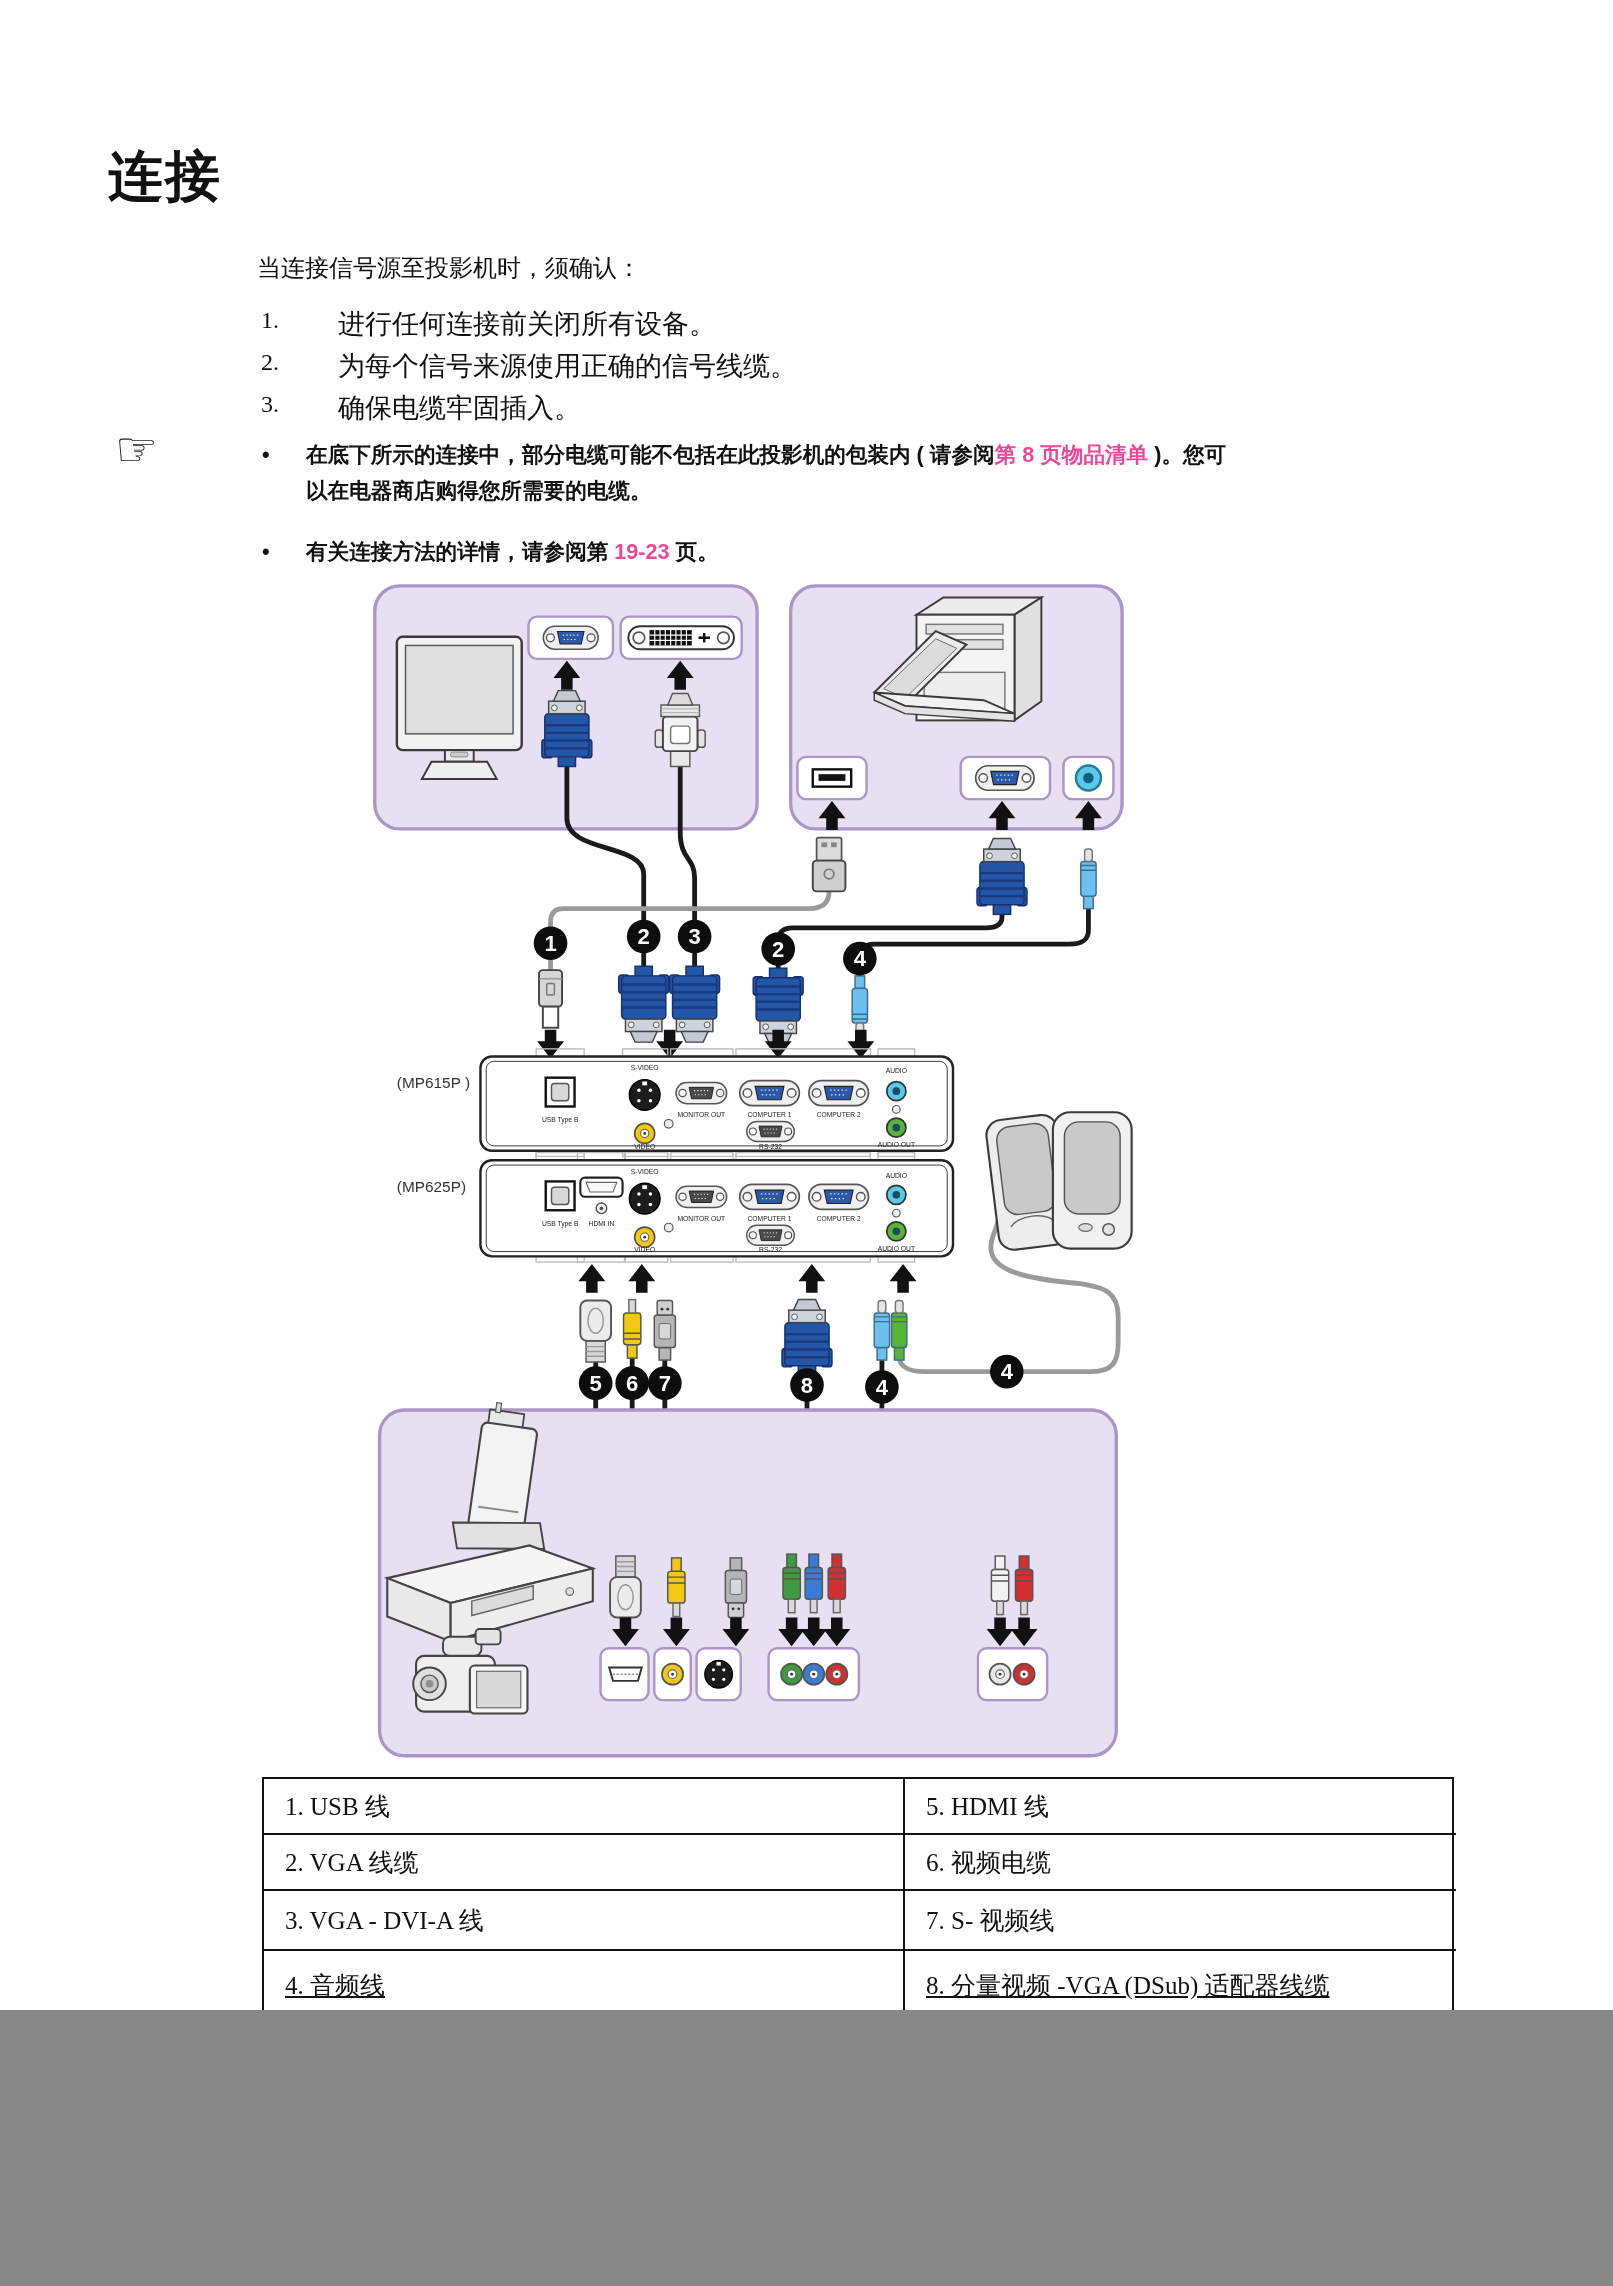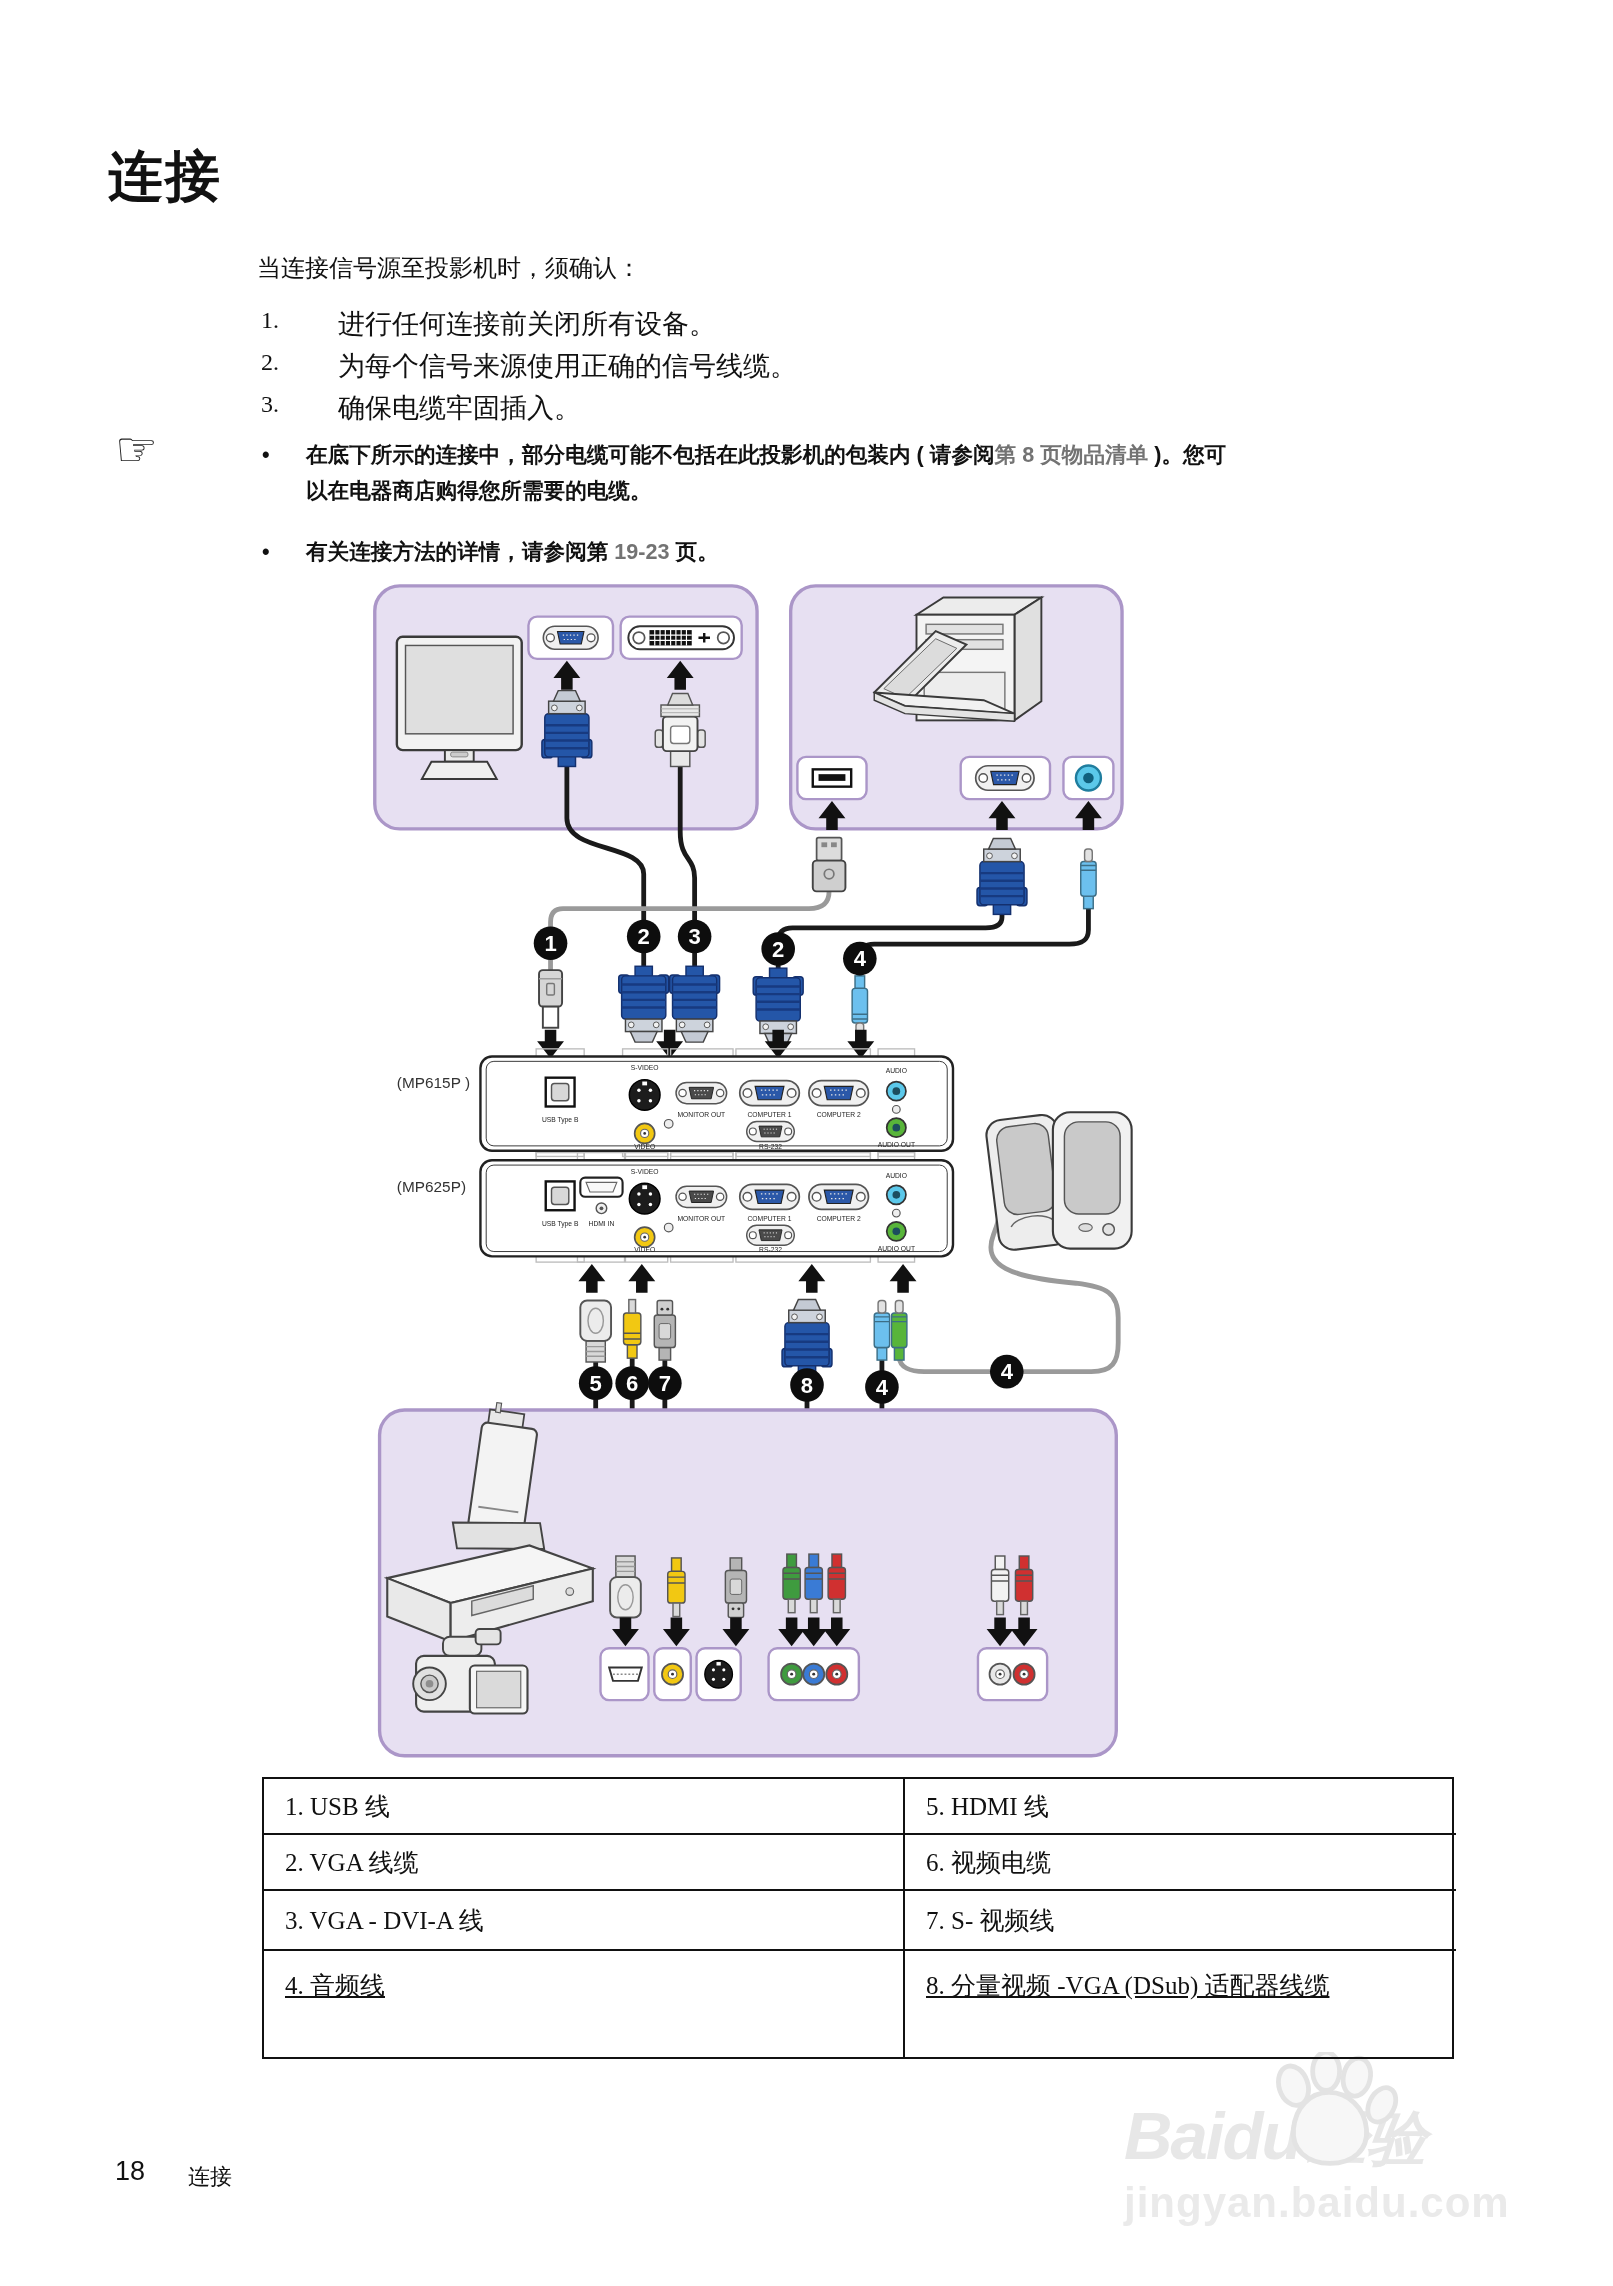--- a/index.html
+++ b/index.html
@@ -1,27 +1,27 @@
 <!DOCTYPE html>
 <html><head>
 <meta charset="utf-8">
 <style>
   html,body{margin:0;padding:0;background:#888;}
-  .page{position:relative;width:1614px;height:2286px;background:#fff;overflow:hidden;
+  .page{position:relative;width:1614px;height:2010px;background:#fff;overflow:hidden;
         font-family:"Liberation Sans","DejaVu Sans",sans-serif;color:#111;}
   .abs{position:absolute;}
   .title{left:108px;top:140px;font-size:55px;font-weight:bold;letter-spacing:1.9px;z-index:3;}
   .intro{left:257px;top:252px;font-size:24px;z-index:3;}
   .step{z-index:3;font-size:27px;}
   .step .num{position:absolute;left:0;top:1px;font-family:"Liberation Serif","DejaVu Serif",serif;font-size:24px;}
   .step .txt{position:absolute;left:77px;top:0;white-space:nowrap;}
   .hand{left:115px;top:421px;font-size:48px;z-index:3;color:#222;}
   .noteblk{z-index:3;font-size:21.6px;font-weight:bold;line-height:36px;}
   .bullet{position:absolute;left:-44px;top:0;}
-  .blue{color:#737373;}
+  .blue{color:#ec4899;}
   .diagram-svg{position:absolute;left:0;top:0;width:1614px;height:2286px;z-index:1;}
   .ctable{left:262px;top:1777px;width:1192px;z-index:2;display:grid;
           grid-template-columns:641px 551px;grid-template-rows:56px 56px 60px 106px;
           border:2.4px solid #111;box-sizing:border-box;background:transparent;
           font-family:"Liberation Serif","DejaVu Serif",serif;font-size:25px;}
   .cell{border-right:2.4px solid #111;border-bottom:2.4px solid #111;display:flex;align-items:center;
         padding-left:21px;box-sizing:border-box;}
   .cell.last-col{border-right:none;}
   .cell.last-row{border-bottom:none;}
   .cell.tall{align-items:flex-start;padding-top:15.4px;}

